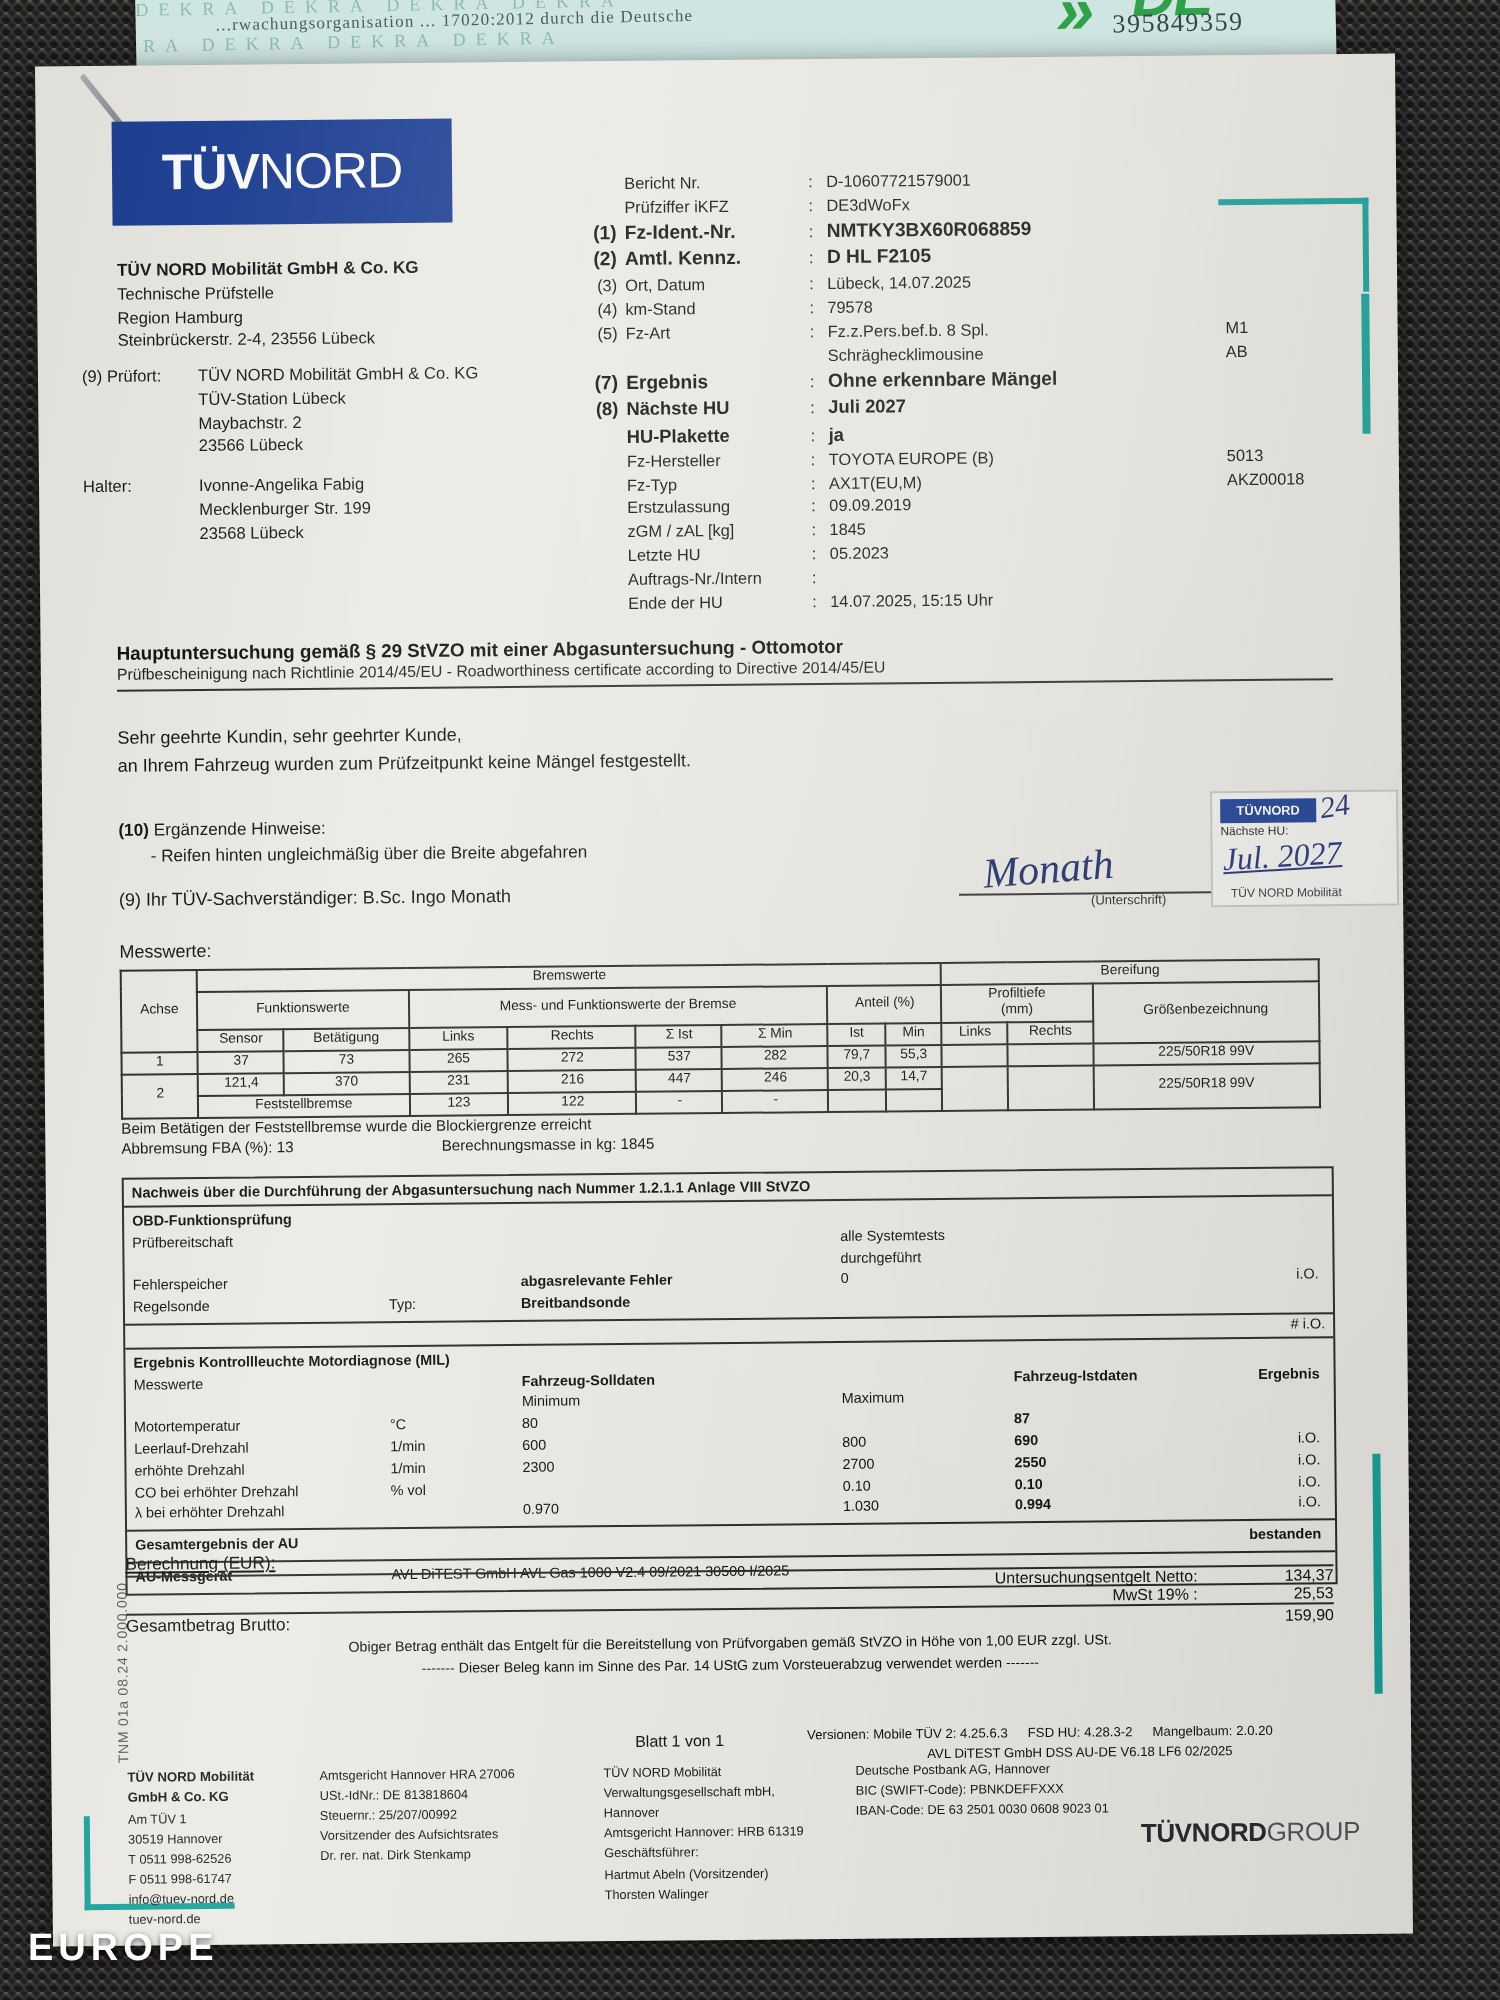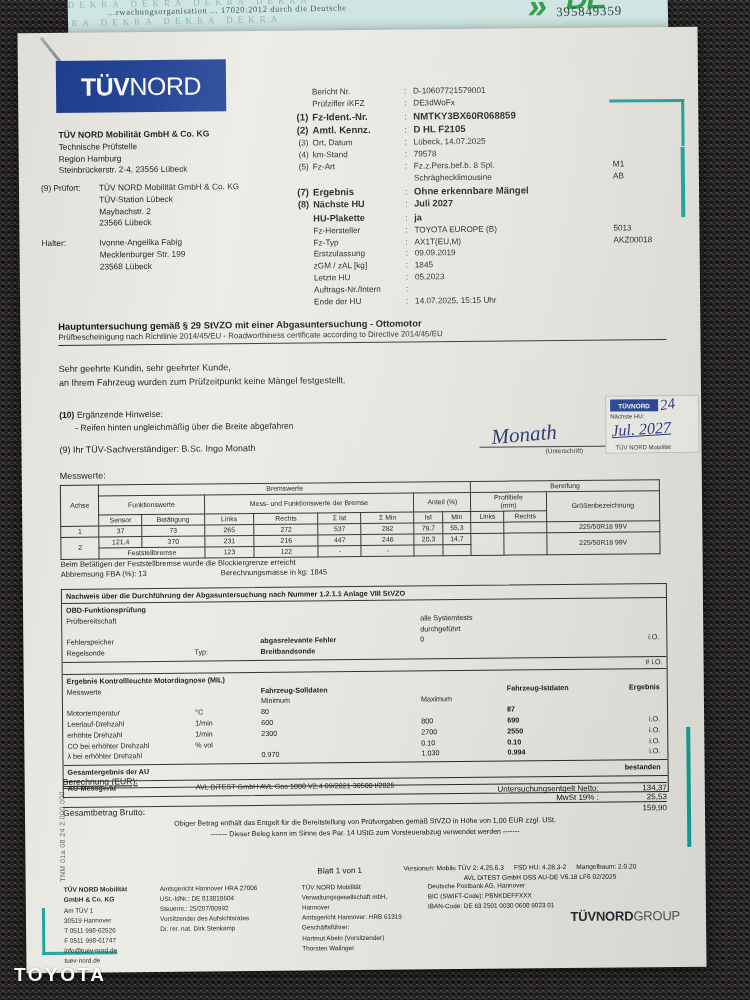--- a/index.html
+++ b/index.html
@@ -626,13 +626,13 @@
       <div class="col f2" id="fc2"><span>Amtsgericht Hannover HRA 27006</span><br><span>USt.-IdNr.: DE 813818604</span><br><span>Steuernr.: 25/207/00992</span><br><span>Vorsitzender des Aufsichtsrates</span><br><span>Dr. rer. nat. Dirk Stenkamp</span><br></div>
       <div class="col f3" id="fc3"><span>TÜV NORD Mobilität</span><br><span>Verwaltungsgesellschaft mbH,</span><br><span>Hannover</span><br><span>Amtsgericht Hannover: HRB 61319</span><br><span>Geschäftsführer:</span><br><span>Hartmut Abeln (Vorsitzender)</span><br><span>Thorsten Walinger</span><br></div>
       <div class="col f4" id="fc4"><span>Deutsche Postbank AG, Hannover</span><br><span>BIC (SWIFT-Code): PBNKDEFFXXX</span><br><span>IBAN-Code: DE 63 2501 0030 0608 9023 01</span><br></div>
     </div>
     <div class="brand">
       <span>TÜVNORD</span><span class="g">GROUP</span>
     </div>
   </div>
 </div>
 
-<div class="otomoto">TOYOTA</div>
+<div class="otomoto">EUROPE</div>
 
 </body></html>

